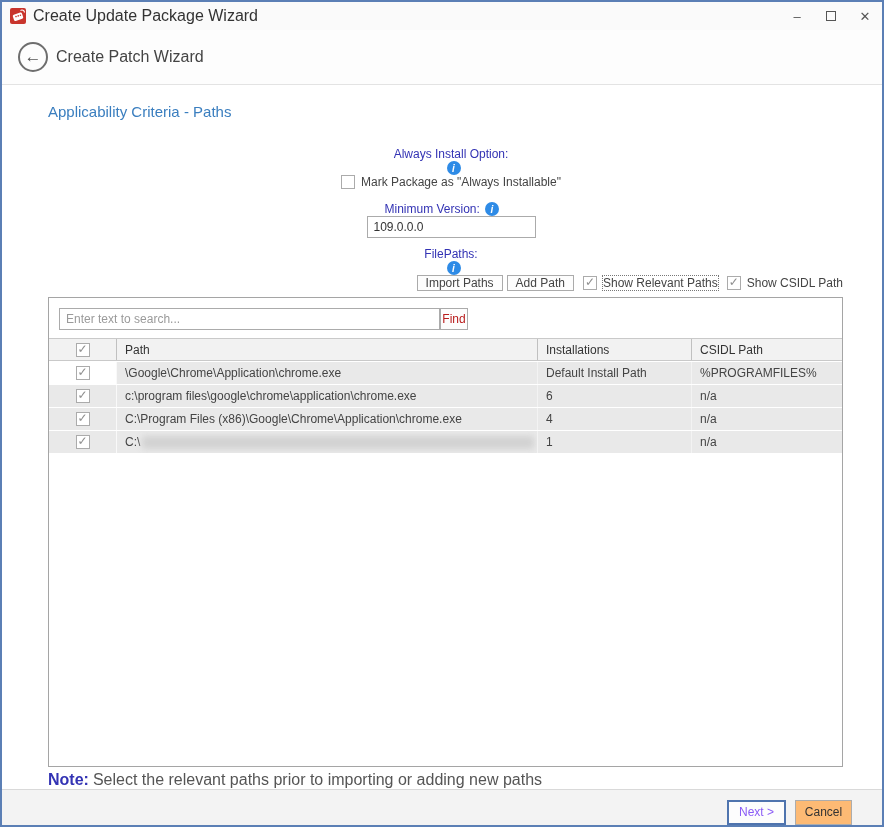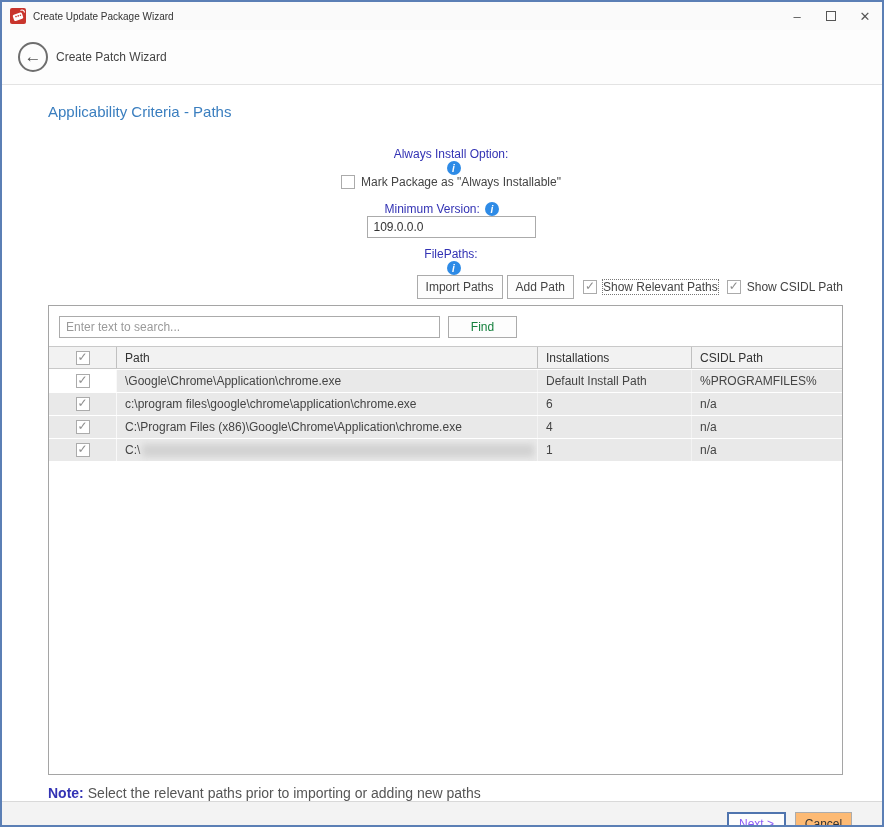--- a/index.html
+++ b/index.html
@@ -8,73 +8,73 @@
     font-family:"Liberation Sans", sans-serif;
     font-size:12px; color:#444;
     background:#ffffff;
     border:2px solid #5b7fb5;
     display:flex; flex-direction:column;
     overflow:hidden;
   }
   
   .titlebar { height:28px; background:#fafafa; display:flex; align-items:center; padding-left:8px; flex:0 0 auto; }
   .app-icon { width:16px; height:16px; margin-right:7px; flex:0 0 auto; }
-  .title-text { color:#333; font-size:10px; }
+  .title-text { color:#333; font-size:16px; }
   .win-controls { margin-left:auto; display:flex; align-items:center; height:100%; }
   .win-btn { width:34px; height:100%; display:flex; align-items:center; justify-content:center; color:#555; font-size:13px; cursor:default; }
   .max-glyph { width:10px; height:10px; border:1px solid #555; display:inline-block; }
   
   .header { height:55px; background:#fdfdfd; border-bottom:1px solid #e3e3e3; display:flex; align-items:center; padding-left:16px; flex:0 0 auto; }
   .back-btn { width:30px; height:30px; border:2px solid #6e6e6e; border-radius:50%; display:flex; align-items:center; justify-content:center; color:#555; font-size:17px; font-weight:bold; background:#fdfdfd; cursor:pointer; }
-  .back-label { margin-left:8px; color:#444; font-size:12px; }
+  .back-label { margin-left:8px; color:#444; font-size:16px; }
   
   .content { flex:1 1 auto; background:#fff; padding:0 39px 0 46px; position:relative; }
   .page-title { margin-top:18px; color:#3a7ebf; font-size:15px; }
   .form-row { display:flex; align-items:center; padding-left:11px;flex-direction:column; }
   .row-always { margin-top:27px; }
   .row-min { margin-top:13px; }
   .row-sec { margin-top:8px; }
   .row-fp { margin-top:9px; }
   .lbl { color:#3333b4; font-size:12px; white-space:nowrap; }
   .info-icon { display:inline-flex; align-items:center; justify-content:center; width:14px; height:14px; border-radius:50%; background:#2e8be6; color:#fff; font-size:10px; font-weight:bold; font-style:italic; margin-left:5px; cursor:pointer; flex:0 0 auto; }
   .label-zone { width:133px; display:flex; align-items:center; flex:0 0 auto; }
   .txt-input { flex:1 1 auto; height:22px; border:1px solid #ababab; padding:0 6px; font-family:"Liberation Sans", sans-serif; font-size:12px; color:#333; background:#fff; }
   .spacer { flex:1 1 auto; }
   .checkbox { width:14px; height:14px; border:1px solid #ababab; background:#fff; display:inline-block; position:relative; flex:0 0 auto; cursor:pointer; }
   .checkbox.checked::after { content:"✓"; position:absolute; left:1px; top:-2px; font-size:12px; color:#8f8f8f; }
   .cb-label { margin-left:6px; color:#444; white-space:nowrap; }
   .cb-label.dotted { outline:1px dotted #777; }
   .cb-group { display:flex; align-items:center; }
   
   .fp-toolbar { margin-left:auto; display:flex; align-items:center; gap:4px; }
-  .tb-btn { height:24px; padding:0 8px; background:#fdfdfd; border:1px solid #ababab; font-family:"Liberation Sans", sans-serif; font-size:12px; color:#444; cursor:pointer; }
+  .tb-btn { height:16px; padding:0 8px; background:#fdfdfd; border:1px solid #ababab; font-family:"Liberation Sans", sans-serif; font-size:12px; color:#444; cursor:pointer; }
   .fp-toolbar .cb-group { margin-left:5px; }
   
   .grid-box { margin-top:6px; height:470px; border:1px solid #a5a5a5; background:#fff; display:flex; flex-direction:column; }
   .search-row { padding:10px 10px 8px 10px; display:flex; align-items:center; flex:0 0 auto; }
   .search-input { width:381px; height:22px; border:1px solid #ababab; padding:0 6px; font-family:"Liberation Sans", sans-serif; font-size:12px; color:#14532d; }
   .search-input::placeholder { color:#9a9a9a; }
-  .find-btn { width:69px; height:22px; margin-left:8px; background:#fdfdfd; border:1px solid #ababab; font-family:"Liberation Sans", sans-serif; font-size:12px; color:#15803d; cursor:pointer; }
+  .find-btn { width:28px; height:22px; margin-left:0; background:#fdfdfd; border:1px solid #ababab; font-family:"Liberation Sans", sans-serif; font-size:12px; color:#b91c1c; cursor:pointer; }
   .thead { display:flex; height:23px; background:#f2f2f2; border-top:1px solid #c9c9c9; border-bottom:1px solid #c9c9c9; flex:0 0 auto; align-items:center; }
   .hcell { font-size:12px; color:#333; display:flex; align-items:center; height:100%; }
   .cb-col { width:68px; justify-content:center; border-right:1px solid #c0c0c0; }
   .path-col { flex:1 1 auto; padding-left:8px; border-right:1px solid #c0c0c0; }
   .inst-col { width:154px; padding-left:8px; border-right:1px solid #c0c0c0; }
   .csidl-col { width:150px; padding-left:8px; }
   .tbody { flex:1 1 auto; overflow:hidden; }
   .trow { display:flex; height:22px; margin-top:1px; align-items:stretch; }
   .cell { background:#e9e9e9; display:flex; align-items:center; font-size:12px; color:#444; white-space:nowrap; overflow:hidden; }
   .cb-cell { width:68px; justify-content:center; border-right:1px solid #f9f9f9; }
   .cb-cell.first { background:#ffffff; }
   .path-cell { flex:1 1 auto; padding-left:8px; border-right:1px solid #f3f3f3; }
   .inst-cell { width:154px; padding-left:8px; border-right:1px solid #f3f3f3; }
   .csidl-cell { width:150px; padding-left:8px; }
   .redacted { display:inline-block; width:392px; height:13px; margin-left:2px; background:#d2d2d2; filter:blur(3px); border-radius:2px; }
   
-  .note-row { margin-top:10px; font-size:14px; }
+  .note-row { margin-top:4px; font-size:16px; }
   .note-prefix { color:#3333b4; font-weight:bold; }
   .note-text { color:#555; margin-left:4px; }
   
   .footer { height:45px; background:#f3f3f3; border-top:1px solid #d9d9d9; display:flex; align-items:center; justify-content:flex-end; padding-right:30px; flex:0 0 auto; }
   .next-btn { width:59px; height:25px; background:#fdfdfd; border:2px solid #4f74ae; font-family:"Liberation Sans", sans-serif; font-size:12px; color:#8b5cf6; cursor:pointer; }
   .cancel-btn { width:57px; height:25px; margin-left:9px; background:#fdba74; border:1px solid #acacac; font-family:"Liberation Sans", sans-serif; font-size:12px; color:#333; cursor:pointer; }
   .bottom-strip { height:9px; background:linear-gradient(#93a9cb, #5b7fb3 35%, #54749f); flex:0 0 auto; }
 </style>
 </head>
 <body>

